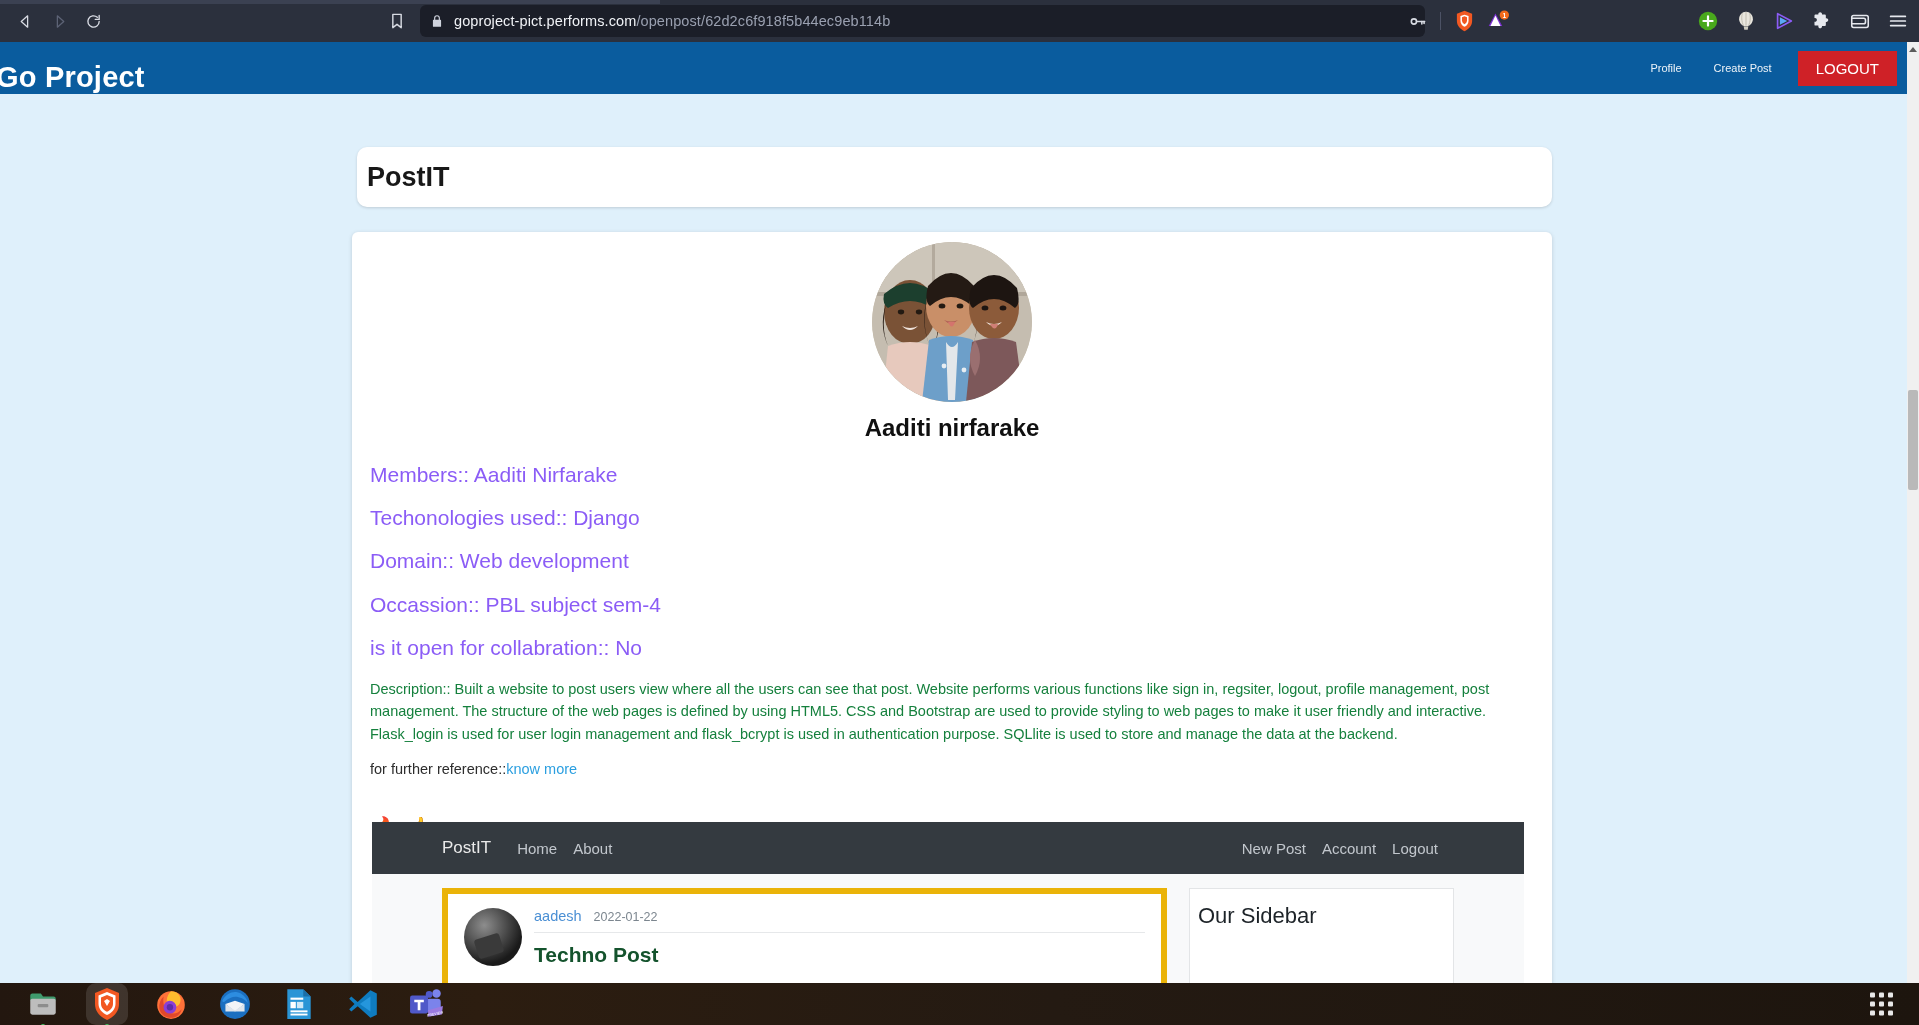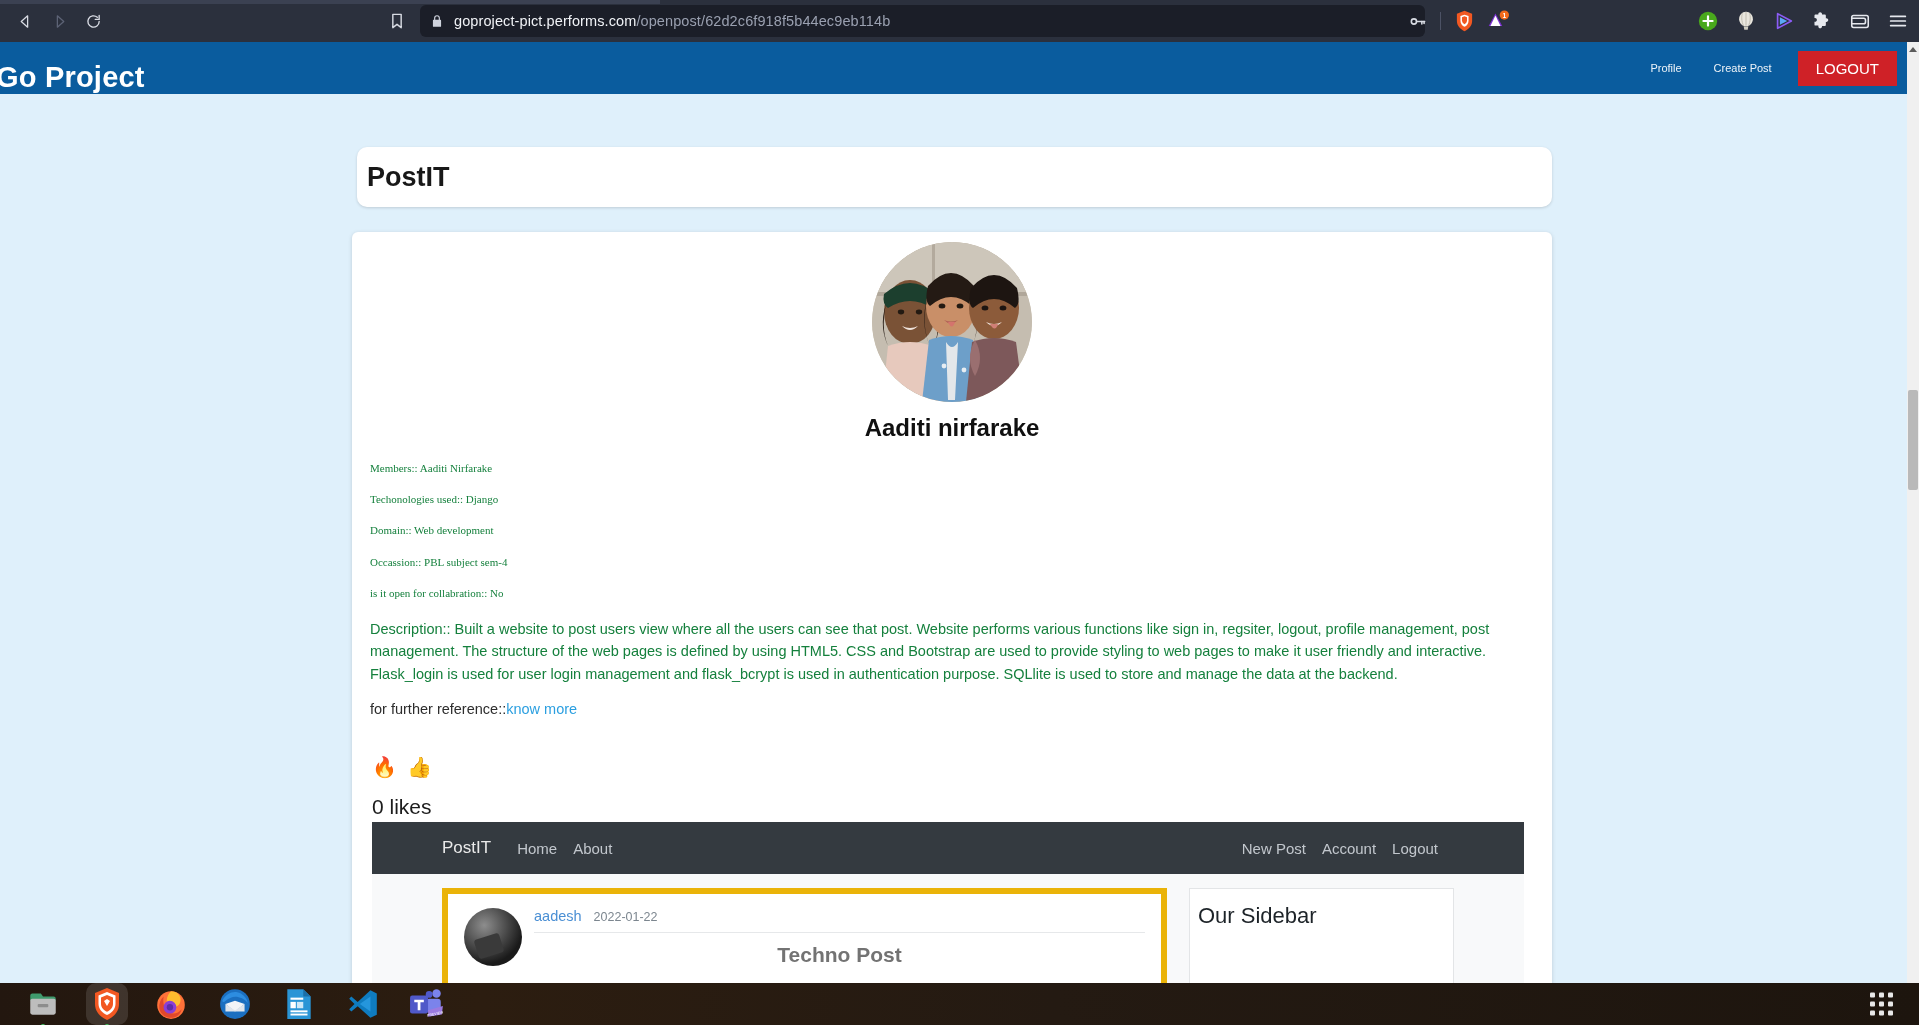--- a/index.html
+++ b/index.html
@@ -118,21 +118,21 @@
   }
   #avatar svg { display: block; width: 160px; height: 160px; }
 
   #author-name {
     text-align: center; font-size: 24px; font-weight: bold;
     color: #101010; margin-top: 12px;
   }
 
   .post-body { padding: 0 18px; margin-top: 20px; }
   .meta-line {
-    font-size: 11px; color: #15803d; margin-bottom: 18px; line-height: 1.2; font-family: Liberation Serif, serif;
+    font-size: 21px; color: #8b5cf6; margin-bottom: 18px; line-height: 1.2;
   }
   #description {
     font-size: 14.5px; color: #15803d; line-height: 1.55;
     margin-bottom: 16px; text-align: left;
   }
   #ref-line { font-size: 14.5px; color: #2d2d2d; }
   #ref-line a { color: #2b9fe0; text-decoration: none; cursor: pointer; }
 
   #reaction-row {
     margin-top: 40px; margin-left: 20px;
@@ -172,21 +172,21 @@
   }
   #embed-avatar::after {
     content: ''; position: absolute; left: 12px; top: 28px;
     width: 26px; height: 20px; background: #3a3a3a;
     transform: rotate(-18deg); border-radius: 3px;
   }
   #embed-meta { flex: 1; }
   #embed-meta-row { display: flex; align-items: baseline; gap: 12px; padding-bottom: 8px; border-bottom: 1px solid #e6e8ea; }
   #embed-author { color: #4a8fd4; font-size: 14.5px; cursor: pointer; text-decoration: none; }
   #embed-date { color: #7c868f; font-size: 12.5px; }
-  #embed-post-title { margin-top: 10px; font-size: 21px; font-weight: bold; color: #737373; text-align: center; }
+  #embed-post-title { margin-top: 10px; font-size: 21px; font-weight: bold; color: #14532d; }
   #embed-sidebar {
     width: 265px; background: #fff; border: 1px solid #e3e5e7;
     padding: 14px 8px;
   }
   #embed-sidebar-title { font-size: 22px; color: #1d2328; }
 
   
   #page-scrollbar {
     position: absolute; right: 0; top: 42px; width: 12px; height: 941px;
     background: #f0f0f0; cursor: pointer;

